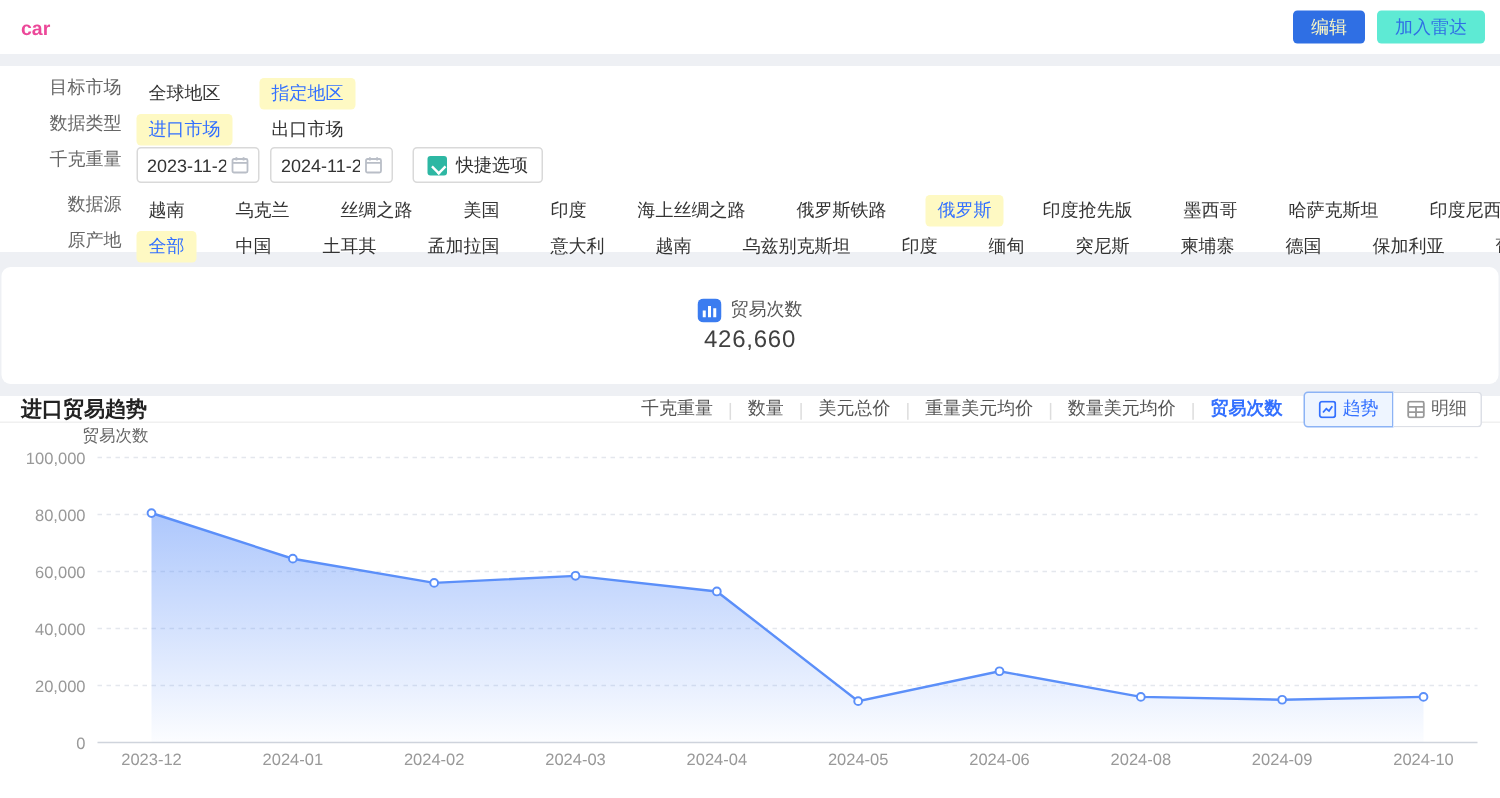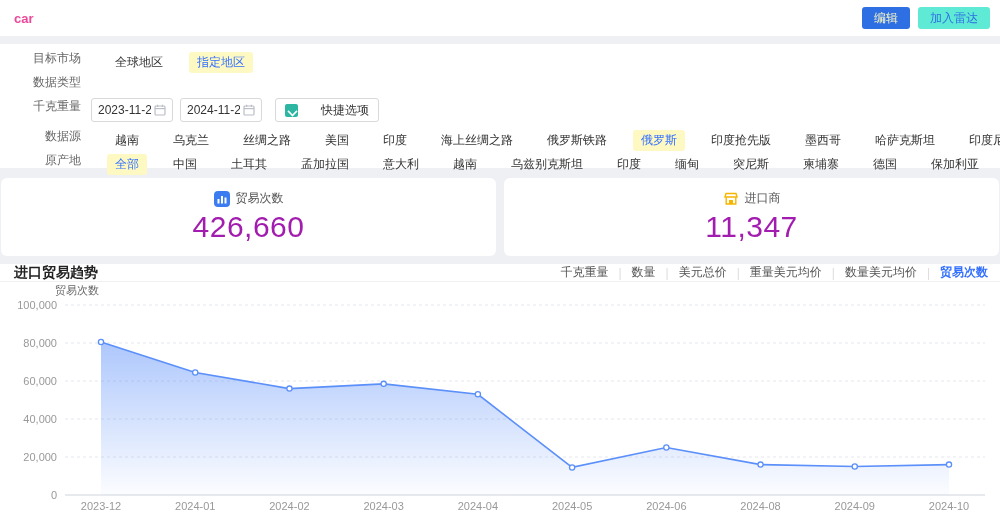--- a/index.html
+++ b/index.html
@@ -14,36 +14,36 @@
   .btn-primary { background:#2f6fe4; color:#fef9c3; }
   .btn-light { background:#5eead4; color:#2f6fe4; margin-left:8px; }
 
   .gap8 { height:8px; } .gap10 { height:10px; }
 
   
   .filters { background:#fff; height:124px; padding:6px 10px 0 33px; }
   .frow { display:flex; min-height:24px; }
   .frow.tall { min-height:30px; }
   .flabel { width:48px; text-align:right; color:#666; margin-right:10px; flex:none; }
-  .opts { display:flex; align-items:center; gap:18px; flex-wrap:nowrap;margin-left:16px; }
+  .opts { display:flex; align-items:center; gap:18px; flex-wrap:nowrap; }
   .opts.spread { flex:1; justify-content:space-between; margin-right:26px; }
   .opt { color:#333; cursor:pointer; padding:2px 8px; border-radius:3px; white-space:nowrap; }
   .opt.sel { background:#fef9c3; color:#3370ff; }
   .dinput { width:82px; height:24px; border:1px solid #d9d9d9; border-radius:3px; display:inline-flex; align-items:center; padding:0 6px; margin-right:7px; background:#fff; }
   .dinput input { border:none; outline:none; width:100%; font-size:12px; color:#333; font-family:inherit; }
   .cal { flex:none; margin-left:3px; }
-  .quickbtn { height:24px; border:1px solid #d9d9d9; border-radius:3px; background:#fff; display:inline-flex; align-items:center; gap:23px; padding:0 9px; margin-left:6px; font-size:12px; color:#333; cursor:pointer; }
+  .quickbtn { height:24px; border:1px solid #d9d9d9; border-radius:3px; background:#fff; display:inline-flex; align-items:center; gap:6px; padding:0 9px; margin-left:6px; font-size:12px; color:#333; cursor:pointer; }
   .qicon { width:13px; height:13px; border-radius:2px; background:#2db7a3; display:inline-block; position:relative; }
   .qicon::after { content:""; position:absolute; left:3px; top:3px; width:7px; height:7px; border-left:2px solid #fff; border-bottom:2px solid #fff; transform:rotate(-45deg) scale(.8); }
 
   
   .cards { display:flex; gap:8px; height:78px; padding:0 1px; }
   .card { flex:1; background:#fff; border-radius:6px; display:flex; flex-direction:column; align-items:center; justify-content:center; }
   .card .head { display:flex; align-items:center; gap:6px; color:#555; font-size:12px; }
-  .card .val { font-size:30px; font-weight:500; color:#a21caf; margin-top:3px; letter-spacing:.5px; }
+  .card .val { font-size:16px; font-weight:500; color:#404040; margin-top:3px; letter-spacing:.5px; }
 
   
   .panel { background:#fff; height:268px; }
   .phead { height:18px; display:flex; align-items:center; padding:0 12px 0 14px; border-bottom:1px solid #f0f0f0; }
   .ptitle { font-size:14px; font-weight:700; color:#222; }
   .phead .spacer { flex:1; }
   .metrics { display:flex; align-items:center; gap:10px; font-size:12px; color:#555; }
   .metric { cursor:pointer; white-space:nowrap; }
   .metric.sel { color:#3370ff; font-weight:700; }
   .sep { color:#ddd; }
@@ -70,20 +70,24 @@
 <div class="filters">
   <div class="frow">
     <span class="flabel">目标市场</span>
     <span class="opts">
         <span class="opt">全球地区</span>
         <span class="opt sel">指定地区</span>
       </span>
   </div>
   <div class="frow">
     <span class="flabel">数据类型</span>
+    <span class="opts">
+        <span class="opt sel">进口市场</span>
+        <span class="opt">出口市场</span>
+      </span>
   </div>
   <div class="frow tall">
     <span class="flabel">千克重量</span>
     <span class="dinput">
       <input value="2023-11-28" style="">
       <svg class="cal" width="12" height="12" viewBox="0 0 12 12">
           <rect x="1" y="2" width="10" height="9" rx="1" fill="none" stroke="#b9bec7" stroke-width="1.2"></rect>
           <line x1="1" y1="4.6" x2="11" y2="4.6" stroke="#b9bec7" stroke-width="1.2"></line>
           <line x1="3.6" y1="0.8" x2="3.6" y2="3" stroke="#b9bec7" stroke-width="1.2"></line>
           <line x1="8.4" y1="0.8" x2="8.4" y2="3" stroke="#b9bec7" stroke-width="1.2"></line>
@@ -151,31 +155,20 @@
       <svg width="16" height="16" viewBox="0 0 16 16">
           <rect x="0" y="0" width="16" height="16" rx="4" fill="#3b7cf0"></rect>
           <rect x="3.5" y="8" width="2" height="4.5" fill="#fff"></rect>
           <rect x="7" y="5" width="2" height="7.5" fill="#fff"></rect>
           <rect x="10.5" y="6.5" width="2" height="6" fill="#fff"></rect>
         </svg>
       <span>贸易次数</span>
     </div>
     <div class="val">426,660</div>
   </div>
-  <div class="card">
-    <div class="head">
-      <svg width="16" height="16" viewBox="0 0 16 16">
-          <path d="M2 6 L3 2.5 H13 L14 6 Z" fill="none" stroke="#f7b500" stroke-width="1.4"></path>
-          <path d="M3.2 6.5 V13 H12.8 V6.5" fill="none" stroke="#f7b500" stroke-width="1.4"></path>
-          <rect x="6" y="9" width="4" height="4" fill="#f7b500"></rect>
-        </svg>
-      <span>进口商</span>
-    </div>
-    <div class="val">11,347</div>
-  </div>
 </div>
 
 <div class="gap8"></div>
 
 <div class="panel">
   <div class="phead">
     <span class="ptitle">进口贸易趋势</span>
     <span class="spacer"></span>
     <span class="metrics" id="metrics">
         <span class="metric">千克重量</span>
@@ -183,20 +176,38 @@
         <span class="metric">数量</span>
         <span class="sep">|</span>
         <span class="metric">美元总价</span>
         <span class="sep">|</span>
         <span class="metric">重量美元均价</span>
         <span class="sep">|</span>
         <span class="metric">数量美元均价</span>
         <span class="sep">|</span>
         <span class="metric sel">贸易次数</span>
       </span>
+    <span class="toggles">
+      <button class="tgl active">
+        <svg width="12" height="12" viewBox="0 0 12 12">
+            <rect x="0.8" y="0.8" width="10.4" height="10.4" rx="1.5" fill="none" stroke="#3370ff" stroke-width="1.2"></rect>
+            <polyline points="3,8 5.2,5.5 7,7 9.2,3.8" fill="none" stroke="#3370ff" stroke-width="1.2"></polyline>
+          </svg>
+        <span>趋势</span>
+      </button>
+      <button class="tgl">
+        <svg width="12" height="12" viewBox="0 0 12 12">
+            <rect x="0.8" y="0.8" width="10.4" height="10.4" rx="1" fill="none" stroke="#999" stroke-width="1.2"></rect>
+            <line x1="0.8" y1="4.3" x2="11.2" y2="4.3" stroke="#999" stroke-width="1.2"></line>
+            <line x1="0.8" y1="7.8" x2="11.2" y2="7.8" stroke="#999" stroke-width="1.2"></line>
+            <line x1="6" y1="4.3" x2="6" y2="11.2" stroke="#999" stroke-width="1.2"></line>
+          </svg>
+        <span>明细</span>
+      </button>
+    </span>
   </div>
   <svg class="chart" id="trend-chart-svg" viewBox="0 0 1000 235">
     <defs>
       <linearGradient id="areaGrad" x1="0" y1="0" x2="0" y2="1">
         <stop offset="0" stop-color="#5b8ff9" stop-opacity="0.5"></stop>
         <stop offset="1" stop-color="#5b8ff9" stop-opacity="0.02"></stop>
       </linearGradient>
     </defs>
   <text x="55" y="12" font-size="11" fill="#666">贸易次数</text>
       <line x1="65" y1="213" x2="985" y2="213" stroke="#cfd4dc" stroke-width="1"></line>

